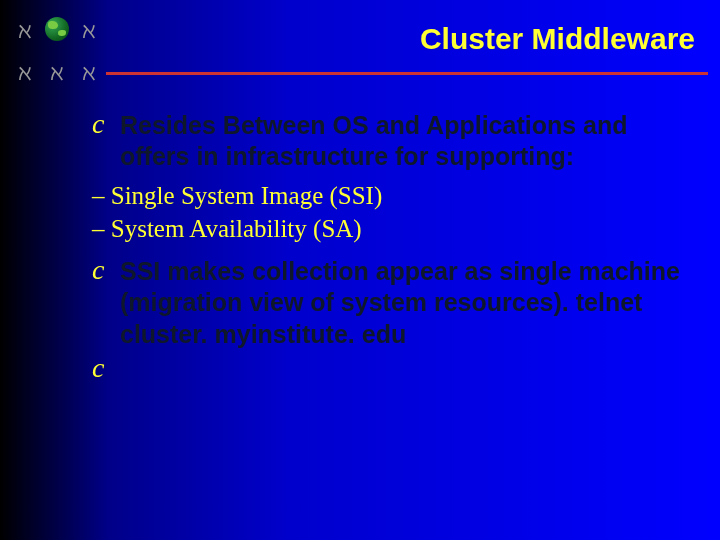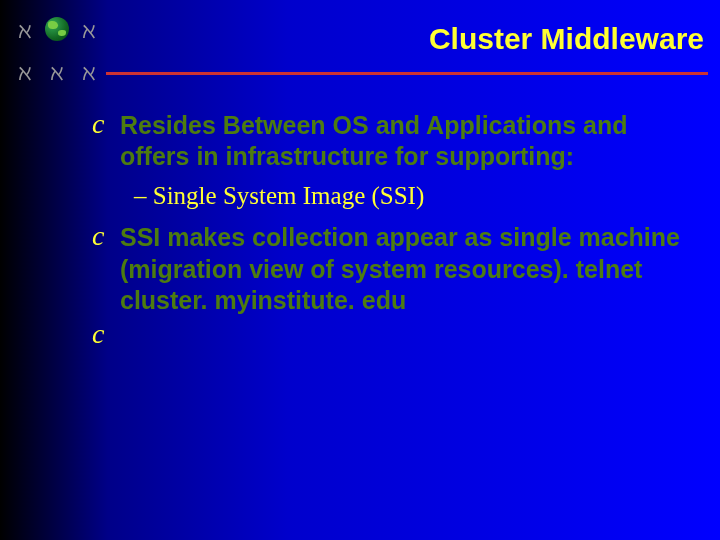--- a/index.html
+++ b/index.html
@@ -56,21 +56,21 @@
     width: 8px;
     height: 6px;
     background: #7c4;
     bottom: 5px;
     right: 3px;
     border-radius: 50% 40% 60% 50%;
   }
   .title {
     position: absolute;
     top: 22px;
-    right: 16px;
+    right: 25px;
     color: #ffff33;
     font-weight: bold;
     font-size: 30px;
     font-family: 'Century Gothic', 'Arial', sans-serif;
   }
   .rule {
     position: absolute;
     top: 72px;
     left: 106px;
     right: 12px;
@@ -96,24 +96,23 @@
     line-height: 1;
     margin-right: 8px;
     min-width: 20px;
     font-style: italic;
   }
   .bullet-text {
     font-family: 'Century Gothic', 'Arial', sans-serif;
     font-weight: bold;
     font-size: 25px;
     line-height: 1.25;
-    color: #4d7c0f;
+    color: #0f172a;
   }
   .sub-list {
-    margin-left: 42px;
     margin-top: 6px;
     margin-bottom: 10px;
   }
   .sub-item {
     font-family: 'Times New Roman', serif;
     font-size: 25px;
     color: #ffff33;
     line-height: 1.35;
   }
 </style>
@@ -135,20 +134,21 @@
 <div class="rule"></div>
 
 <div class="content">
 
   <div class="bullet-line">
     <span class="bullet-mark">c</span>
     <span class="bullet-text">Resides Between OS and Applications and offers in infrastructure for supporting:</span>
   </div>
   <div class="sub-list">
     <div class="sub-item">– Single System Image (SSI)</div>
+    <div class="sub-item">– System Availability (SA)</div>
   </div>
 
   <div class="bullet-line">
     <span class="bullet-mark">c</span>
     <span class="bullet-text">SSI makes collection appear as single machine (migration view of system resources). telnet cluster. myinstitute. edu</span>
   </div>
 
   <div class="bullet-line">
     <span class="bullet-mark">c</span>
   </div>

